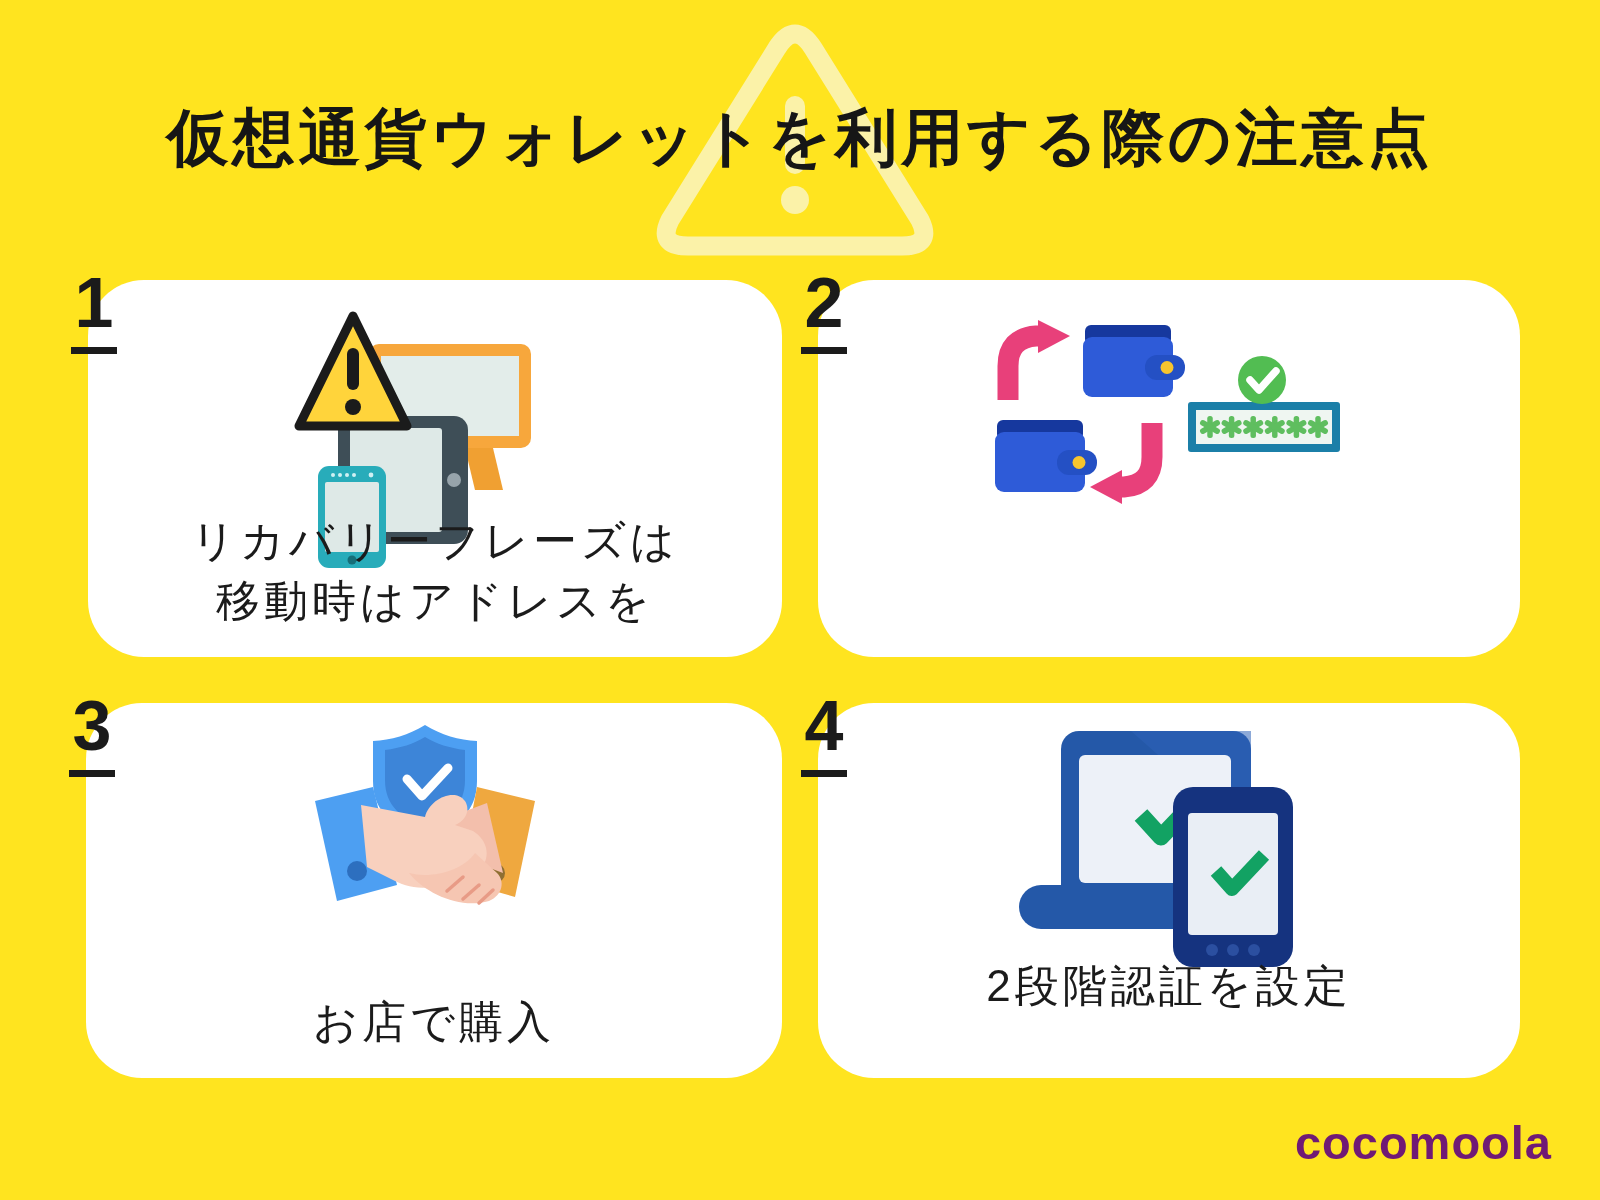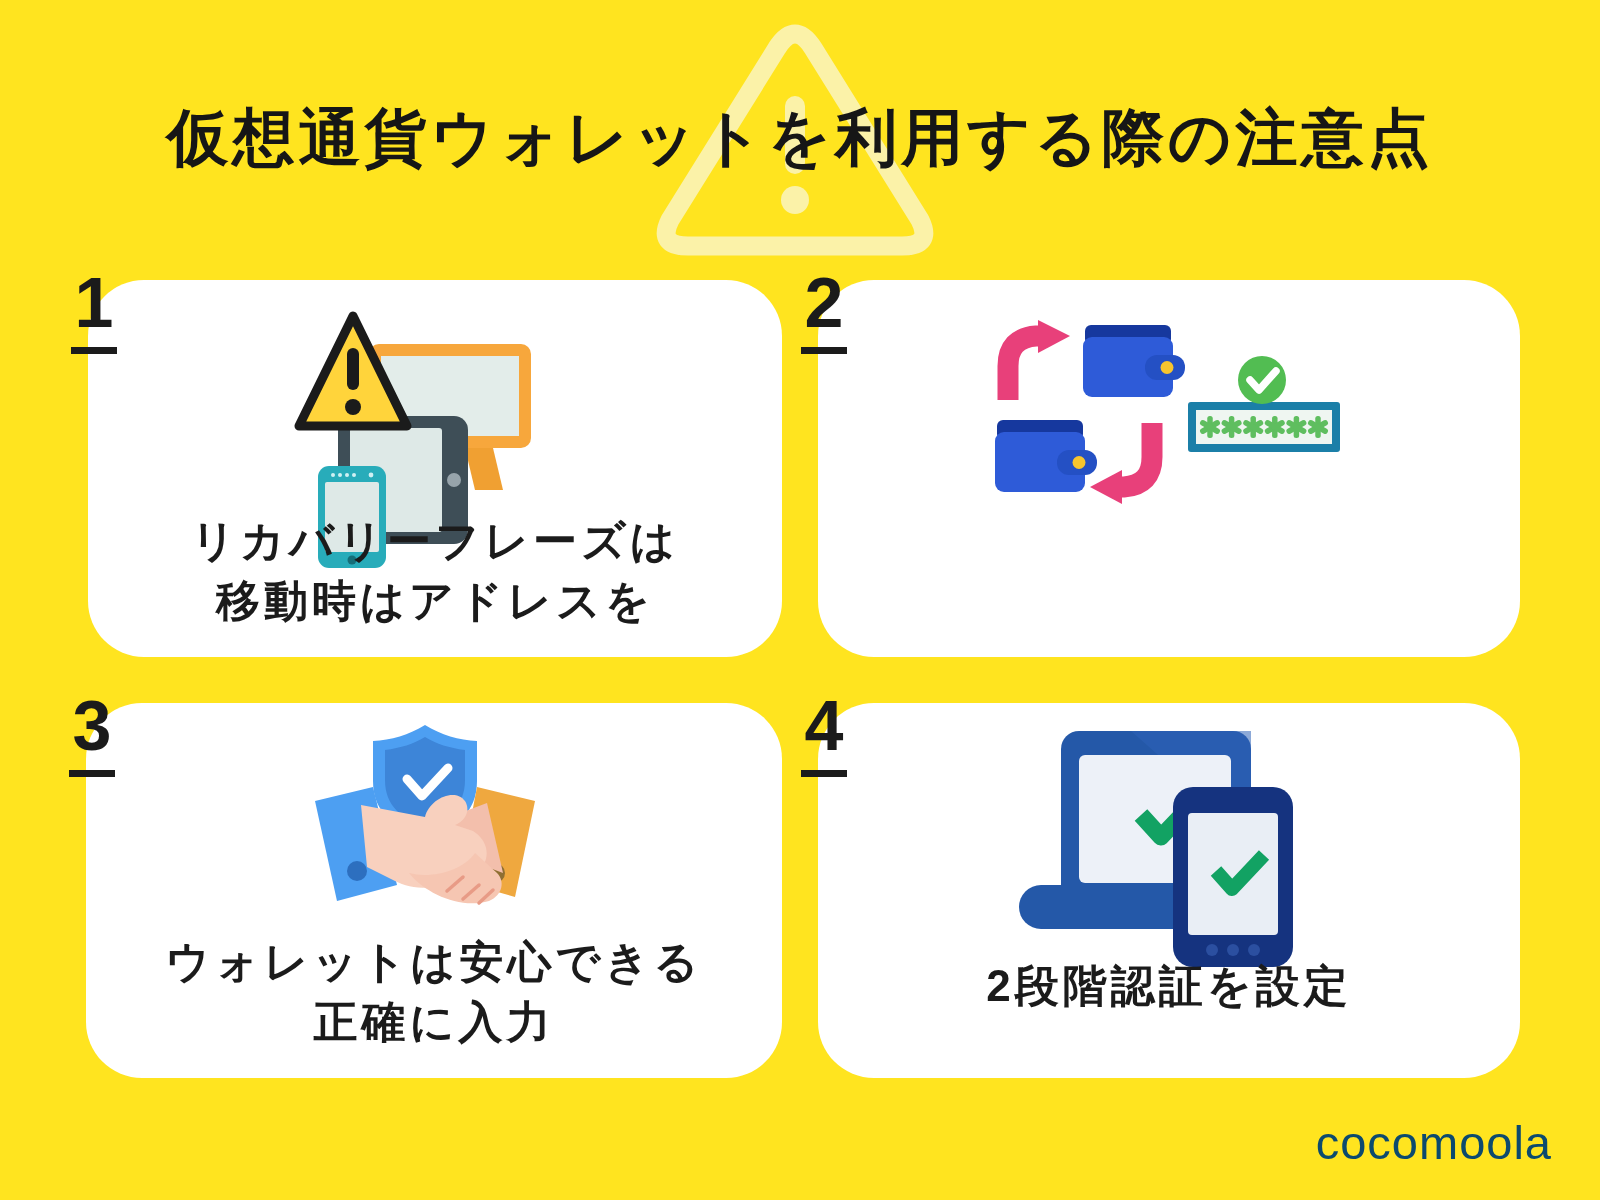--- a/index.html
+++ b/index.html
@@ -25,26 +25,26 @@
   }
   .digit{font-size:70px;font-weight:800;line-height:1;color:#1b1b1b;}
   .num-underline{width:46px;height:7px;background:#1b1b1b;margin-top:9px;}
   .icon{position:absolute;}
   .icon1{left:205px;top:28px;}
   .icon2{left:122px;top:40px;}
   .icon3{left:219px;top:20px;}
   .icon4{left:195px;top:24px;}
   .caption{
     position:absolute;left:0;right:0;bottom:26px;text-align:center;
-    font-size:44px;line-height:60px;font-weight:700;letter-spacing:4px;color:#1b1b1b;
+    font-size:44px;line-height:60px;font-weight:400;letter-spacing:4px;color:#1b1b1b;
   }
   .card4 .caption{bottom:62px;}
   .logo{
     position:absolute;right:48px;bottom:30px;
-    font-size:47px;font-weight:400;letter-spacing:1px;color:#0c4a6e;
+    font-size:47px;font-weight:700;letter-spacing:1px;color:#701a75;
   }
 </style>
 </head>
 <body>
 
 <div class="canvas">
 
   <svg class="watermark" width="290" height="240" viewBox="0 0 290 240">
     <path d="M127,30 Q145,2 163,30 L270,202 Q283,228 252,228 L38,228 Q7,228 20,202 Z" fill="none" stroke="#FBF2A8" stroke-width="19" stroke-linejoin="round"></path>
     <rect x="135" y="78" width="20" height="78" rx="10" fill="#FBF2A8"></rect>
@@ -182,22 +182,21 @@
         <path d="M56,82 L120,94 C124,76 150,64 160,78 C166,88 160,98 150,102 L168,108 C184,118 186,136 174,148 C154,166 112,170 90,158 L62,144 Z" fill="#F8D0BE"></path>
         <path d="M104,150 C122,172 156,186 184,178 C198,172 200,158 192,150 L170,130 C158,148 126,156 104,150 Z" fill="#F6C6B2"></path>
         <g stroke="#E89B86" stroke-width="3.5" stroke-linecap="round" fill="none">
           <path d="M142,168 l16,-14"></path>
             <path d="M158,176 l16,-14"></path>
             <path d="M174,180 l14,-13"></path>
         </g>
       </g>
     </svg>
     <div class="caption">
-      <div>ウォレットは安心できる</div>
-      <div>正確に入力</div>
+      <div>お店で購入</div>
     </div>
   </section>
 
   <section class="card card4">
     <div class="num">
       <span class="digit">4</span>
       <span class="num-underline"></span>
     </div>
     <svg class="icon icon4" width="290" height="240" viewBox="0 0 290 240">
       <g>

